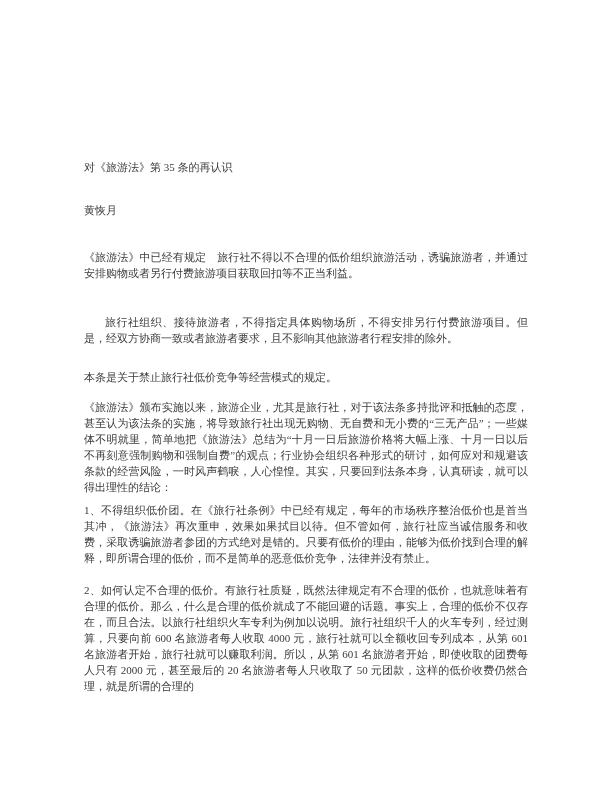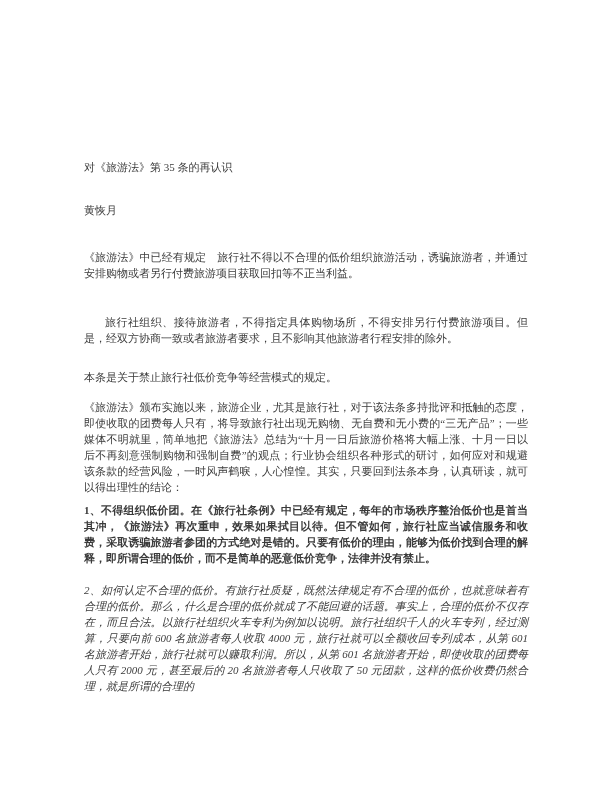--- a/index.html
+++ b/index.html
@@ -29,30 +29,30 @@
     text-align: justify;
     word-break: break-all;
   }
   .title   { margin-top: 159px !important; text-align: left !important; }
   .author  { margin-top: 27px  !important; text-align: left; }
   .para-1  { margin-top: 31px  !important; }
   .para-2  { margin-top: 34px  !important; text-indent: 21px; font-family: Liberation Mono, monospace; }
   .para-3  { margin-top: 16px  !important; }
   .para-4  { margin-top: 22px  !important; text-align: right; }
   .para-5  { margin-top: 14px  !important; }
-  .para-6  { margin-top: 7px   !important; font-weight: bold; }
-  .para-7  { margin-top: 16px  !important; font-style: italic; }
+  .para-6  { margin-top: 7px   !important; }
+  .para-7  { margin-top: 16px  !important; }
 </style>
 </head>
 <body>
 
 <div class="page">
   <div class="content">
     <p class="title">对《旅游法》第 35 条的再认识</p>
     <p class="author">黄恢月</p>
     <p class="para-1">《旅游法》中已经有规定　旅行社不得以不合理的低价组织旅游活动，诱骗旅游者，并通过安排购物或者另行付费旅游项目获取回扣等不正当利益。</p>
     <p class="para-2">旅行社组织、接待旅游者，不得指定具体购物场所，不得安排另行付费旅游项目。但是，经双方协商一致或者旅游者要求，且不影响其他旅游者行程安排的除外。</p>
     <p class="para-4">本条是关于禁止旅行社低价竞争等经营模式的规定。</p>
-    <p class="para-5">《旅游法》颁布实施以来，旅游企业，尤其是旅行社，对于该法条多持批评和抵触的态度，即使收取的团费每人只有，将导致旅行社出现无购物、无自费和无小费的“三无产品”；一些媒体不明就里，简单地把《旅游法》总结为“十月一日后旅游价格将大幅上涨、十月一日以后不再刻意强制购物和强制自费”的观点；行业协会组织各种形式的研讨，如何应对和规避该条款的经营风险，一时风声鹤唳，人心惶惶。其实，只要回到法条本身，认真研读，就可以得出理性的结论：</p>
+    <p class="para-5">《旅游法》颁布实施以来，旅游企业，尤其是旅行社，对于该法条多持批评和抵触的态度，甚至认为该法条的实施，将导致旅行社出现无购物、无自费和无小费的“三无产品”；一些媒体不明就里，简单地把《旅游法》总结为“十月一日后旅游价格将大幅上涨、十月一日以后不再刻意强制购物和强制自费”的观点；行业协会组织各种形式的研讨，如何应对和规避该条款的经营风险，一时风声鹤唳，人心惶惶。其实，只要回到法条本身，认真研读，就可以得出理性的结论：</p>
     <p class="para-6">1、不得组织低价团。在《旅行社条例》中已经有规定，每年的市场秩序整治低价也是首当其冲，《旅游法》再次重申，效果如果拭目以待。但不管如何，旅行社应当诚信服务和收费，采取诱骗旅游者参团的方式绝对是错的。只要有低价的理由，能够为低价找到合理的解释，即所谓合理的低价，而不是简单的恶意低价竞争，法律并没有禁止。</p>
     <p class="para-7">2、如何认定不合理的低价。有旅行社质疑，既然法律规定有不合理的低价，也就意味着有合理的低价。那么，什么是合理的低价就成了不能回避的话题。事实上，合理的低价不仅存在，而且合法。以旅行社组织火车专利为例加以说明。旅行社组织千人的火车专列，经过测算，只要向前 600 名旅游者每人收取 4000 元，旅行社就可以全额收回专列成本，从第 601 名旅游者开始，旅行社就可以赚取利润。所以，从第 601 名旅游者开始，即使收取的团费每人只有 2000 元，甚至最后的 20 名旅游者每人只收取了 50 元团款，这样的低价收费仍然合理，就是所谓的合理的</p>
   </div>
 </div>
 
 </body></html>

